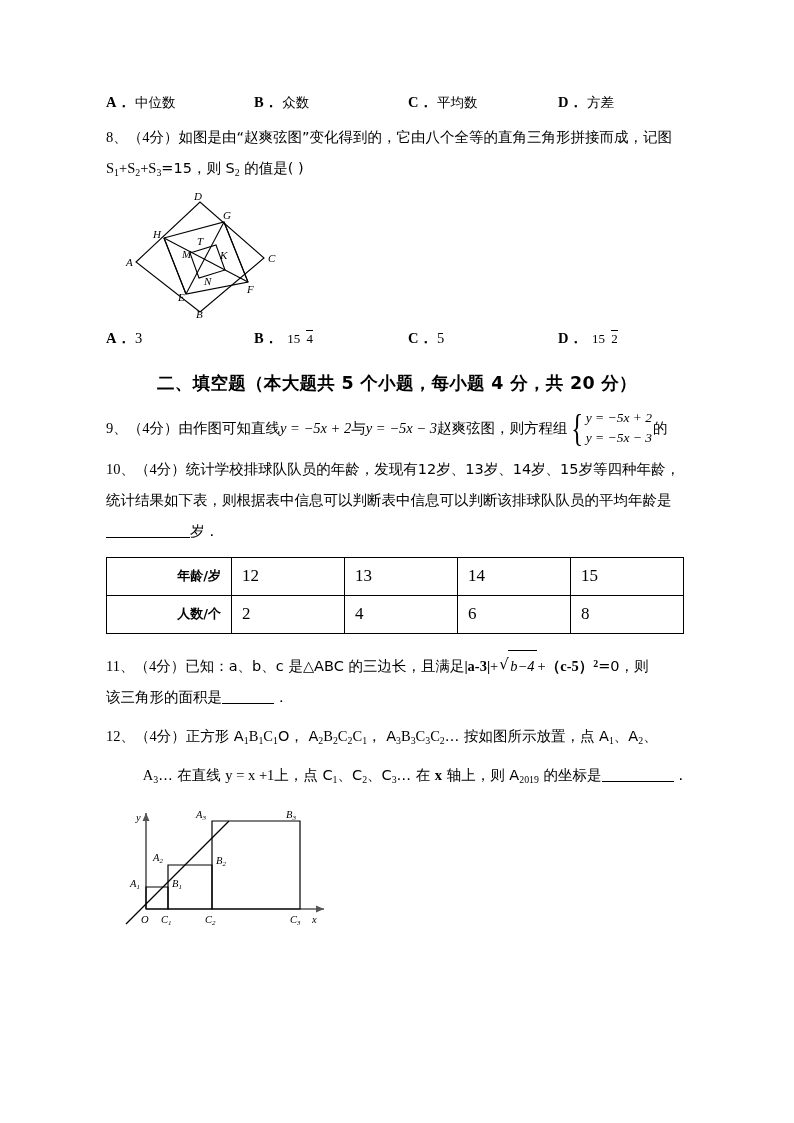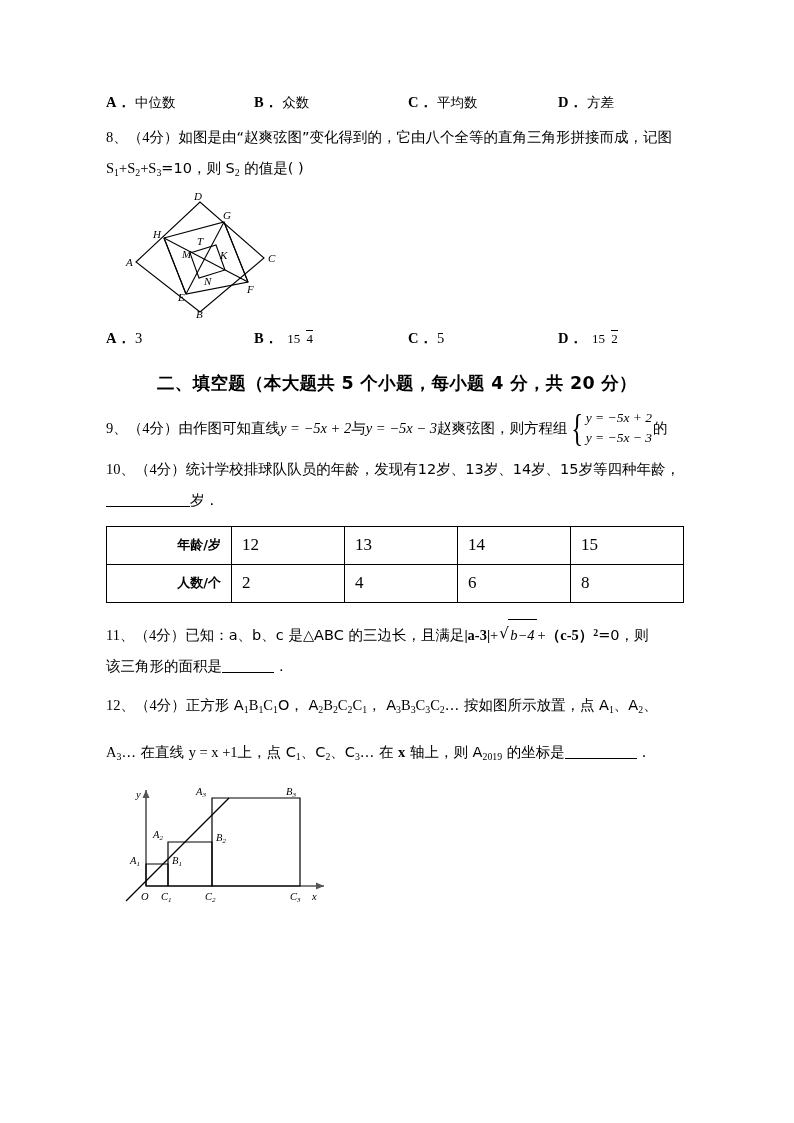--- a/index.html
+++ b/index.html
@@ -185,21 +185,21 @@
       <span class="opt-letter">D．</span>
       <span class="opt-text">方差</span>
     </div>
   </div>
 
   <div class="q" style="margin-top:6px;">
     <div>
       <span class="serif">8、</span><span class="serif">（4分）</span><span>如图是由“赵爽弦图”变化得到的，它由八个全等的直角三角形拼接而成，记图</span>
     </div>
     <div>
-      <span class="serif">S</span><sub class="serif">1</sub><span class="serif">+S</span><sub class="serif">2</sub><span class="serif">+S</span><sub class="serif">3</sub><span>=10，则 S</span><sub class="serif">2</sub><span> 的值是(    )</span>
+      <span class="serif">S</span><sub class="serif">1</sub><span class="serif">+S</span><sub class="serif">2</sub><span class="serif">+S</span><sub class="serif">3</sub><span>=15，则 S</span><sub class="serif">2</sub><span> 的值是(    )</span>
     </div>
   </div>
 
   <div class="fig" style="margin-top:2px; margin-left:14px;">
     <svg width="200" height="128" viewBox="0 0 200 128">
       <g fill="none" stroke="#000" stroke-width="1.1">
 
         <polygon points="16,72 80,12 144,68 80,122"></polygon>
 
         <polygon points="44,48 104,32 128,92 66,104"></polygon>
@@ -271,20 +271,23 @@
               <span>y = −5x − 3</span>
             </span>
           </span>
           <span>的</span>
     </div>
   </div>
 
   <div class="q" style="margin-top:6px;">
     <div>
       <span class="serif">10、</span><span class="serif">（4分）</span><span>统计学校排球队队员的年龄，发现有12岁、13岁、14岁、15岁等四种年龄，</span>
+    </div>
+    <div>
+      <span>统计结果如下表，则根据表中信息可以判断表中信息可以判断该排球队队员的平均年龄是</span>
     </div>
     <div>
       <span class="blank blank-xl"></span><span>岁．</span>
     </div>
   </div>
 
   <table class="data" style="margin-top:10px;">
     <tbody>
           <tr>
       <td class="hdr">年龄/岁</td>
@@ -309,21 +312,21 @@
     </div>
     <div>
       <span>该三角形的面积是</span><span class="blank blank-m"></span><span>．</span>
     </div>
   </div>
 
   <div class="q" style="margin-top:8px;">
     <div>
       <span class="serif">12、</span><span class="serif">（4分）</span><span>正方形 A</span><sub class="serif">1</sub><span class="serif">B</span><sub class="serif">1</sub><span class="serif">C</span><sub class="serif">1</sub><span>O，  A</span><sub class="serif">2</sub><span class="serif">B</span><sub class="serif">2</sub><span class="serif">C</span><sub class="serif">2</sub><span class="serif">C</span><sub class="serif">1</sub><span>，  A</span><sub class="serif">3</sub><span class="serif">B</span><sub class="serif">3</sub><span class="serif">C</span><sub class="serif">3</sub><span class="serif">C</span><sub class="serif">2</sub><span>… 按如图所示放置，点 A</span><sub class="serif">1</sub><span>、A</span><sub class="serif">2</sub><span>、</span>
     </div>
-    <div style="margin-top:12px;">
+    <div style="margin-top:4px;text-align:right;">
       <span class="serif">A</span><sub class="serif">3</sub><span>… 在直线 </span><span class="serif">y = x +1</span><span>上，点 C</span><sub class="serif">1</sub><span>、C</span><sub class="serif">2</sub><span>、C</span><sub class="serif">3</sub><span>… 在 </span><span class="serif" style="font-weight:bold;">x</span><span> 轴上，则 A</span><sub class="serif">2019</sub><span> 的坐标是</span><span class="blank blank-l"></span><span>．</span>
     </div>
   </div>
 
   <div class="fig" style="margin-top:4px; margin-left:10px;">
     <svg width="230" height="130" viewBox="0 0 230 130">
 
       <g stroke="#555" stroke-width="1.6" fill="none">
         <line x1="30" y1="110" x2="208" y2="110"></line>
         <line x1="30" y1="110" x2="30" y2="14"></line>

